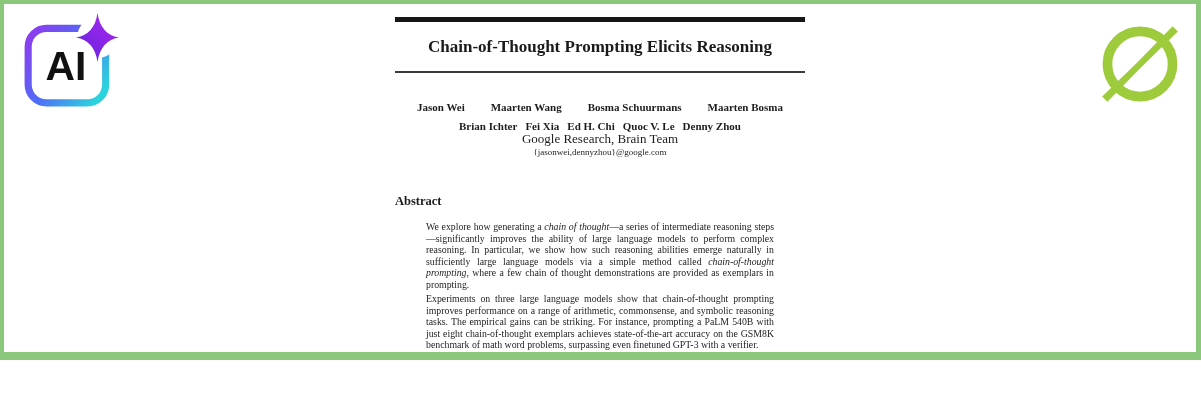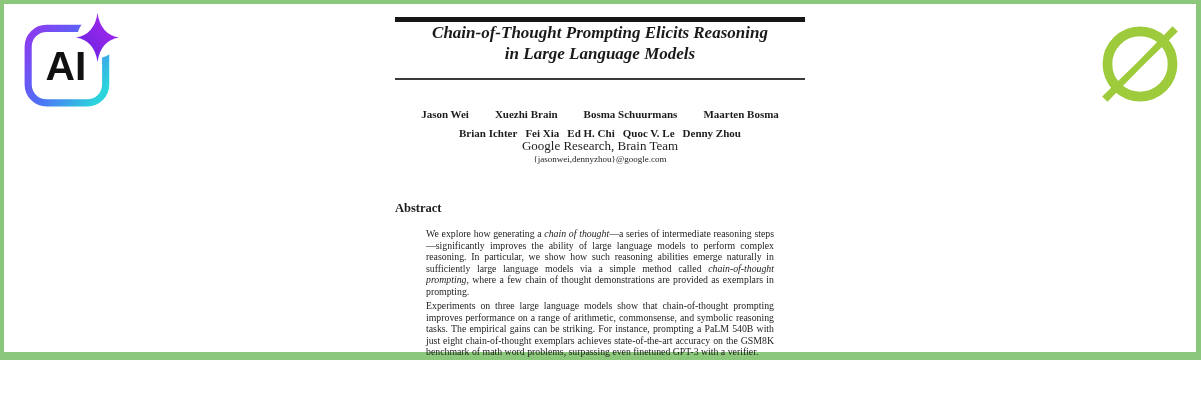--- a/index.html
+++ b/index.html
@@ -50,26 +50,26 @@
     height: 100%;
     color: var(--text_black, #1c1c1c);
     font-family: "Liberation Serif", "DejaVu Serif", serif;
   }
   .rule-thick {
     margin-top: 13px;
     height: 5px;
     background: var(--rule_black, #161616);
   }
   .paper-title {
+    margin-top: 14px;
     text-align: center;
     font-size: 17px;
     line-height: 21px;
     font-weight: bold;
     color: #1a1a1a;
-    font-style: italic;
   }
   .paper-title span { display: block; }
   .rule-thin {
     margin-top: 14px;
     height: 2px;
     background: #3a3a3a;
   }
   .authors {
     display: flex;
     justify-content: center;
@@ -128,27 +128,26 @@
       <circle cx="76" cy="27" r="20" fill="#ffffff"></circle>
       <text x="45" y="69" text-anchor="middle" font-family="Liberation Sans, DejaVu Sans, sans-serif" font-size="40" font-weight="bold" style="fill: var(--logo_text_color, #111111)">AI</text>
       <path d="M76 3 Q79 24 97 27 Q79 30 76 51 Q73 30 55 27 Q73 24 76 3 Z" fill="url(#starGrad)"></path>
     </svg>
   </div>
 
   <div class="paper">
     <div class="rule-thick"></div>
     <h1 class="paper-title">
       <span>Chain-of-Thought Prompting Elicits Reasoning</span>
-      <span>in Large Language Models</span>
     </h1>
     <div class="rule-thin"></div>
 
     <div class="authors row1">
         <span>Jason Wei</span>
-        <span>Xuezhi Brain</span>
+        <span>Maarten Wang</span>
         <span>Bosma Schuurmans</span>
         <span>Maarten Bosma</span>
       </div>
     <div class="authors row2">
         <span>Brian Ichter</span>
         <span>Fei Xia</span>
         <span>Ed H. Chi</span>
         <span>Quoc V. Le</span>
         <span>Denny Zhou</span>
       </div>

